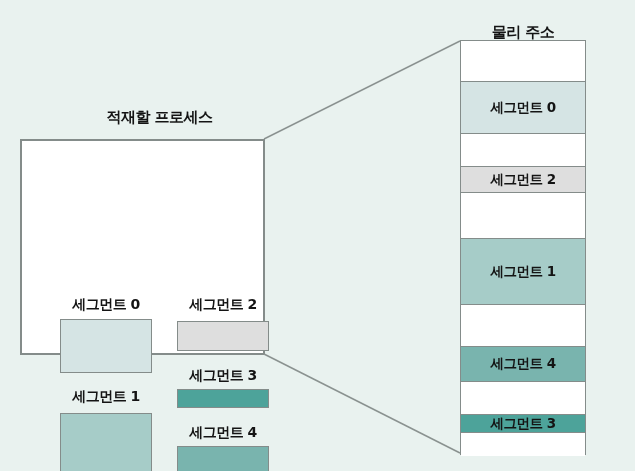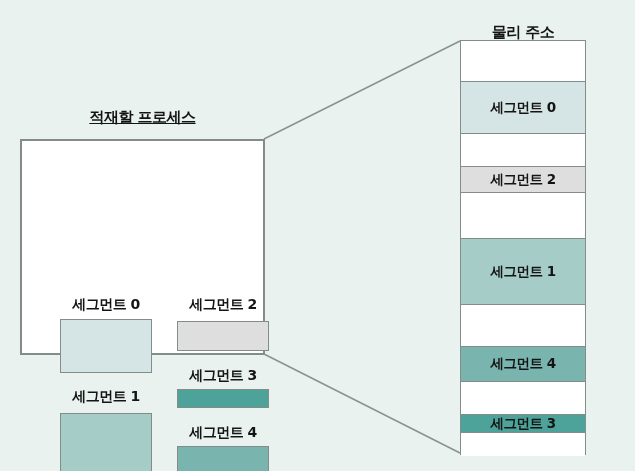--- a/index.html
+++ b/index.html
@@ -16,21 +16,21 @@
     color: #141414;
   }
   .panel-title {
     position: absolute;
     text-align: center;
     font-size: 15px;
     font-weight: bold;
     letter-spacing: -0.5px;
     white-space: nowrap;
   }
-  .proc-title { left: 20px; top: 108px; width: 245px; text-decoration: underline; }
+  .proc-title { left: 37px; top: 108px; width: 245px; }
   .mem-title  { left: 460px; top: 8px;  width: 126px; margin-top: 15px; }
 
   .proc-box {
     position: absolute;
     left: 20px; top: 139px;
     width: 245px; height: 216px;
     background: #ffffff;
     border: 2px solid #848c8a;
     box-sizing: border-box;
   }

